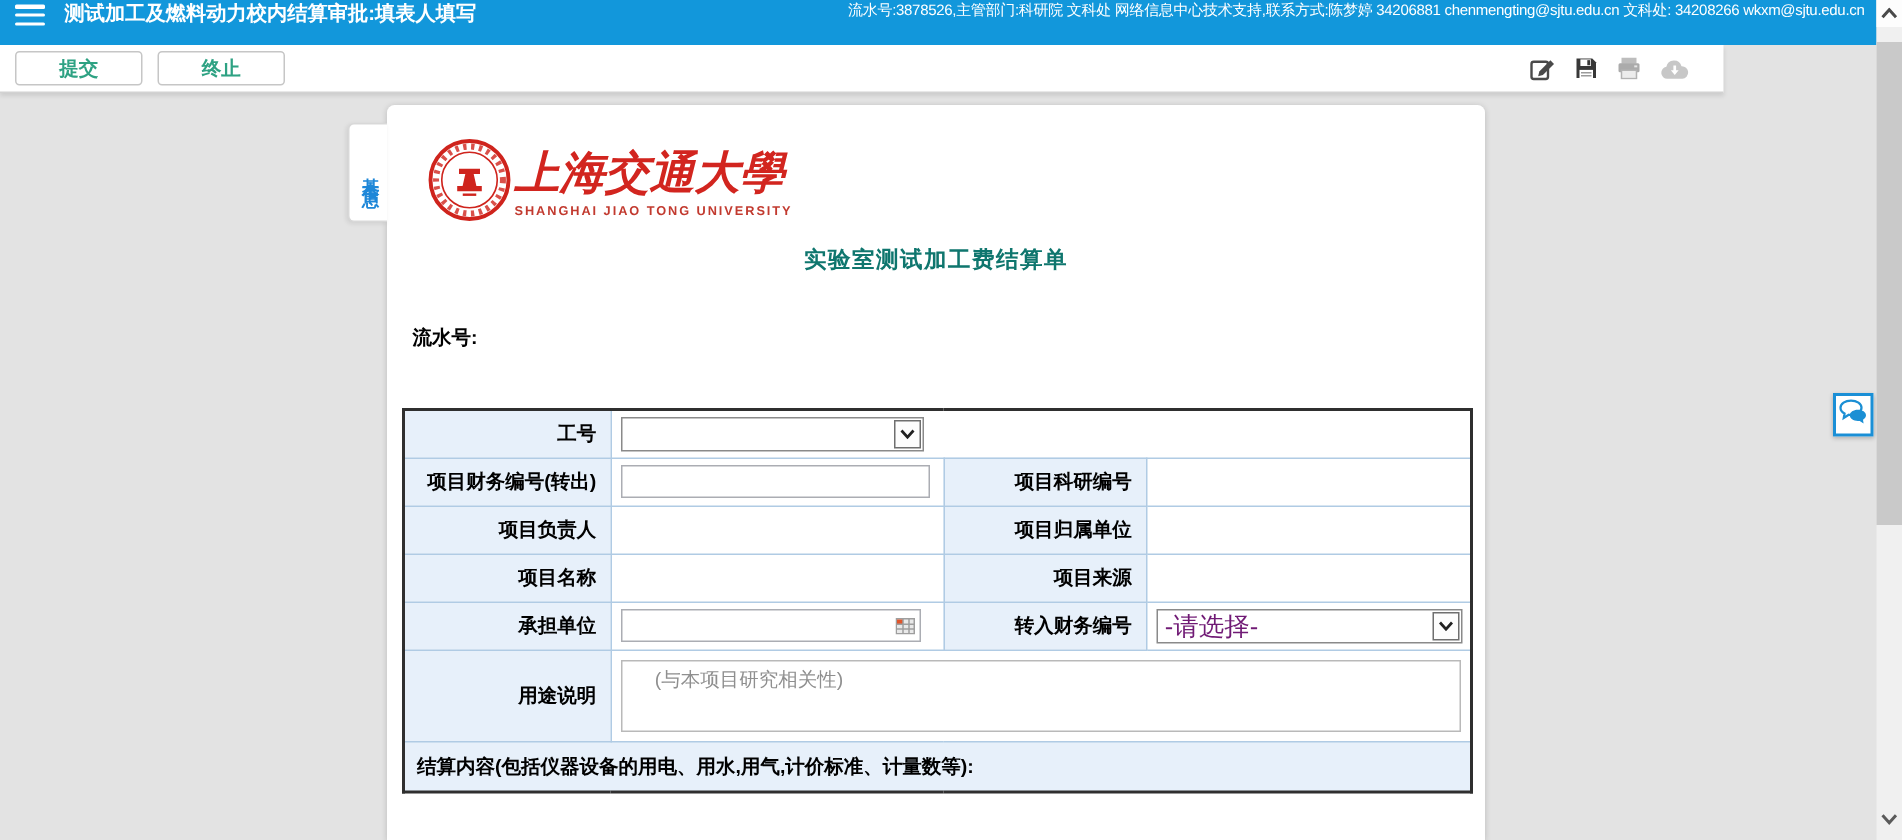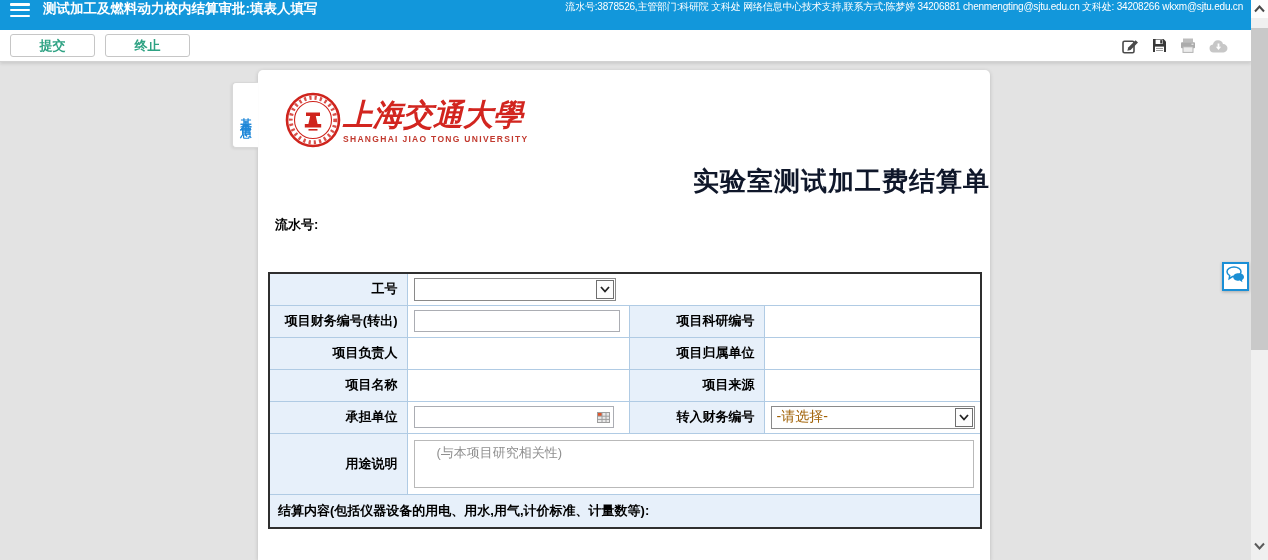--- a/index.html
+++ b/index.html
@@ -17,21 +17,21 @@
   }
   .hamburger { width: 20px; margin: 0 13px 0 10px; cursor: pointer; }
   .hamburger div { height: 2.5px; background: #fff; margin: 3.2px 0; border-radius: 1px; }
   .topbar-title { font-weight: bold; font-size: 13.5px; white-space: nowrap; }
   .topbar-info {
     margin-left: auto; padding-right: 8px; font-size: 10px;
     white-space: nowrap; letter-spacing: -0.2px; overflow: hidden;
   }
   
   .toolbar {
-    position: absolute; top: 30px; left: 0; width: 1251px; height: 32px;
+    position: absolute; top: 30px; left: 0; width: 1149px; height: 32px;
     background: #fff; border-bottom: 1px solid #d2d2d2;
     box-shadow: 0 2px 3px rgba(0,0,0,.10);
     display: flex; align-items: center; z-index: 4;
   }
   .tbtn {
     width: 85px; height: 23px; margin-left: 10px;
     background: #fff; border: 1px solid #c6c6c6; border-radius: 3px;
     color: #2ea283; font-weight: bold; font-size: 13px;
     text-align: center; line-height: 21px; cursor: pointer;
     font-family: "Liberation Sans", sans-serif;
@@ -57,21 +57,21 @@
     box-shadow: 0 1px 4px rgba(0,0,0,.18); overflow: hidden; z-index: 2;
   }
   .logo-row { position: absolute; left: 27px; top: 22px; display: flex; align-items: center; gap: 2px; }
   .logo-cn {
     font-family: "Liberation Serif", serif; font-style: italic; font-weight: bold;
     font-size: 30px; color: #d2251f; line-height: 1;
   }
   .logo-en { font-size: 8.5px; letter-spacing: 1.3px; color: #c23a2f; font-weight: bold; margin-top: 4px; }
   .form-title {
     position: absolute; top: 94px; left: 0; width: 100%;
-    text-align: right; font-size: 26px; font-weight: bold; color: #0f172a; letter-spacing: 1px;
+    text-align: center; font-size: 15px; font-weight: bold; color: #0f766e; letter-spacing: 1px;
   }
   .serial { position: absolute; left: 17px; top: 146px; font-size: 13px; font-weight: bold; color: #000; }
   .contact-row { position: absolute; left: 17px; top: 179px; width: 706px; height: 24px; font-size: 13px; font-weight: bold; }
   .contact-row .lab { position: absolute; top: 4px; }
   .tin {
     border: 1px solid #abadb3; height: 22px; background: #fff;
     font-family: "Liberation Sans", sans-serif; font-size: 13px; padding: 0 4px;
   }
   .contact-row input { position: absolute; top: 0; }
   
@@ -84,21 +84,21 @@
   .ftable td.lbl {
     background: #e7f0fa; text-align: right; font-weight: bold;
     color: #000; padding-right: 9px;
   }
   .ftable td.full-lbl { background: #e7f0fa; text-align: left; font-weight: bold; height: 34px; padding-left: 8px; }
   
   .sel {
     display: inline-flex; align-items: center; justify-content: space-between;
     border: 1px solid #8a8a8a; background: #fff; height: 23px; cursor: pointer;
   }
-  .sel .sval { padding-left: 5px; font-size: 14px; color: #a16207; }
+  .sel .sval { padding-left: 5px; font-size: 17px; color: #701a75; }
   .sel .sbtn {
     width: 18px; height: 19px; margin: 1px; border: 1px solid #6f6f6f; background: #fdfdfd;
     display: flex; align-items: center; justify-content: center;
   }
   
   .radio { display: inline-flex; align-items: center; margin-right: 7px; cursor: pointer; }
   .rb {
     width: 12px; height: 12px; border: 1px solid #4a4a4a; border-radius: 50%;
     display: inline-block; margin-right: 3px; position: relative; background: #fff; flex: none;
   }

